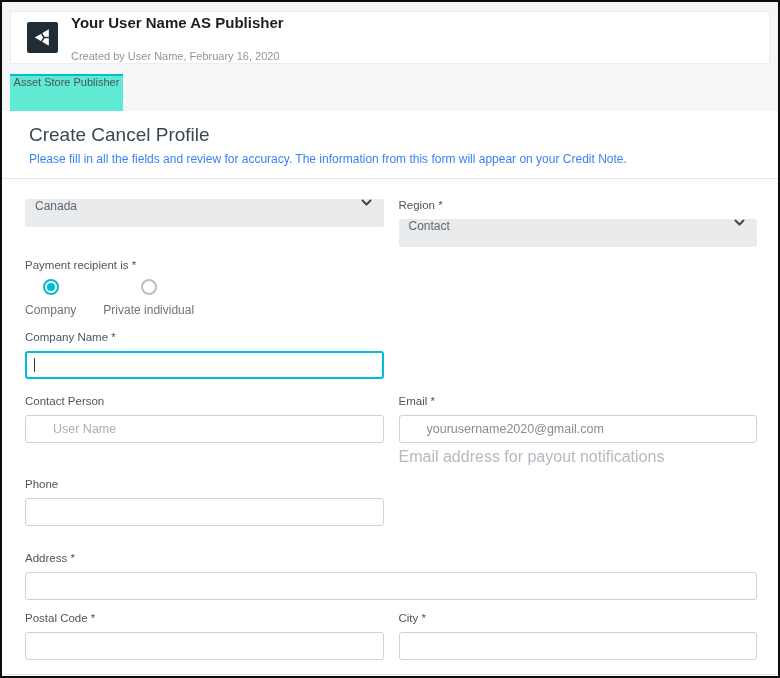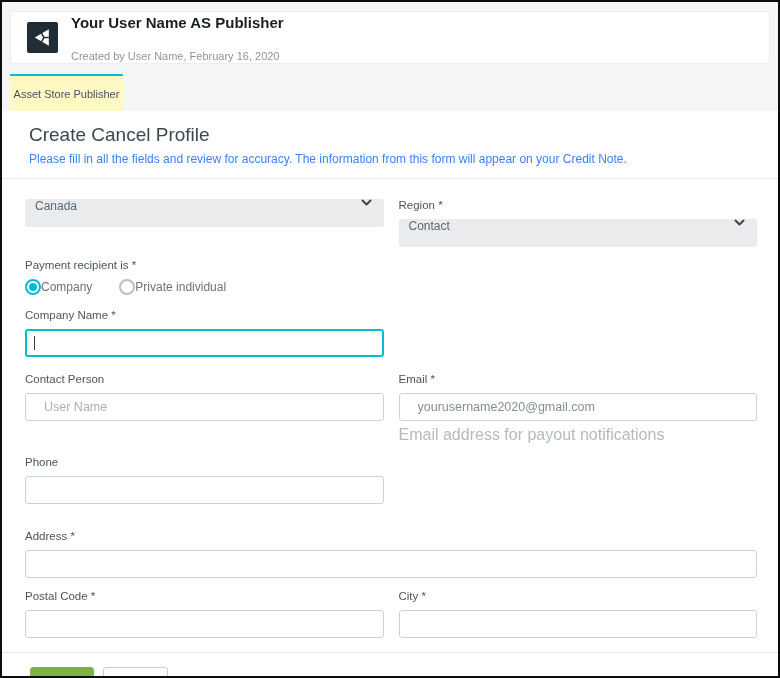--- a/index.html
+++ b/index.html
@@ -26,23 +26,23 @@
     flex:0 0 auto;
   }
   .logo-box svg { width:23px; height:23px; }
   .header-text { margin-left:13px; }
   .header-title { font-size:15px; font-weight:bold; color:#1b1f22; }
   .header-sub { font-size:11px; color:#8d959b; margin-top:19px; }
 
   
   .tab-row { margin:10px 0 0 8px; height:37px; display:flex; }
   .tab {
-    width:113px; height:37px; background:#fef9c3;
+    width:113px; height:37px; background:#5eead4;
     border-top:2px solid var(--accent,#00bcd4);
-    display:flex; align-items:center; justify-content:center;
+    display:flex; align-items:flex-start; justify-content:center;
     font-size:11px; color:#4a545b; cursor:pointer;
   }
 
   
   .content { background:#fff; height:567px; }
   .page-head { padding:13px 22px 0 27px; }
   .page-title { font-size:19px; font-weight:400; color:#3c4850; line-height:22px; margin-bottom:6px; }
   .page-desc { font-size:12px; color:#3b82f6; line-height:14px; margin-bottom:12px; }
   .divider { border:0; border-top:1px solid #e7eaeb; }
 
@@ -57,34 +57,34 @@
     height:28px; background:#e9ebed; border-radius:3px;
     display:flex; align-items:flex-start; justify-content:space-between;
     padding:0 12px 0 10px; cursor:pointer;
   }
   .select .sel-text { font-size:12px; color:#5d6770; }
   .chev { width:11px; height:7px; }
   .chev polyline { fill:none; stroke:#3d474f; stroke-width:2; stroke-linecap:round; stroke-linejoin:round; }
 
   .text-input {
     width:100%; height:28px; border:1px solid #ccd2d6; border-radius:3px;
-    padding:0 18px; font-size:12.5px; color:#848e95; background:#fff;
+    padding:0 27px; font-size:12.5px; color:#848e95; background:#fff;
     font-family:"Liberation Sans", sans-serif; outline:none;
   }
   .text-input::placeholder { color:#a9b0b6; opacity:1; }
   .input-wrap { position:relative; }
   .input-wrap.focused .text-input { border:2px solid var(--accent,#00bcd4); }
   .caret {
     position:absolute; left:9px; top:7px; width:1px; height:14px; background:#3a3a3a;
     animation:blink 1.1s steps(1) infinite;
   }
   @keyframes blink { 50% { opacity:0; } }
 
   .radio-group { display:flex; gap:27px; margin-top:3px; }
-  .radio { display:flex; align-items:center; cursor:pointer; }
+  .radio { display:flex; align-items:center; gap:8px; cursor:pointer;flex-direction:column; }
   .radio-circle { width:16px; height:16px; border-radius:50%; border:2px solid #b9bfc4; position:relative; flex:0 0 auto; }
   .radio.selected .radio-circle { border-color:var(--accent,#00bcd4); }
   .radio.selected .radio-circle::after {
     content:""; position:absolute; left:2px; top:2px; width:8px; height:8px;
     border-radius:50%; background:var(--accent,#00bcd4);
   }
   .radio-label { font-size:12px; color:#6a747c; }
 
   .helper { font-size:16px; color:#b3bac0; margin-top:5px; }
 

